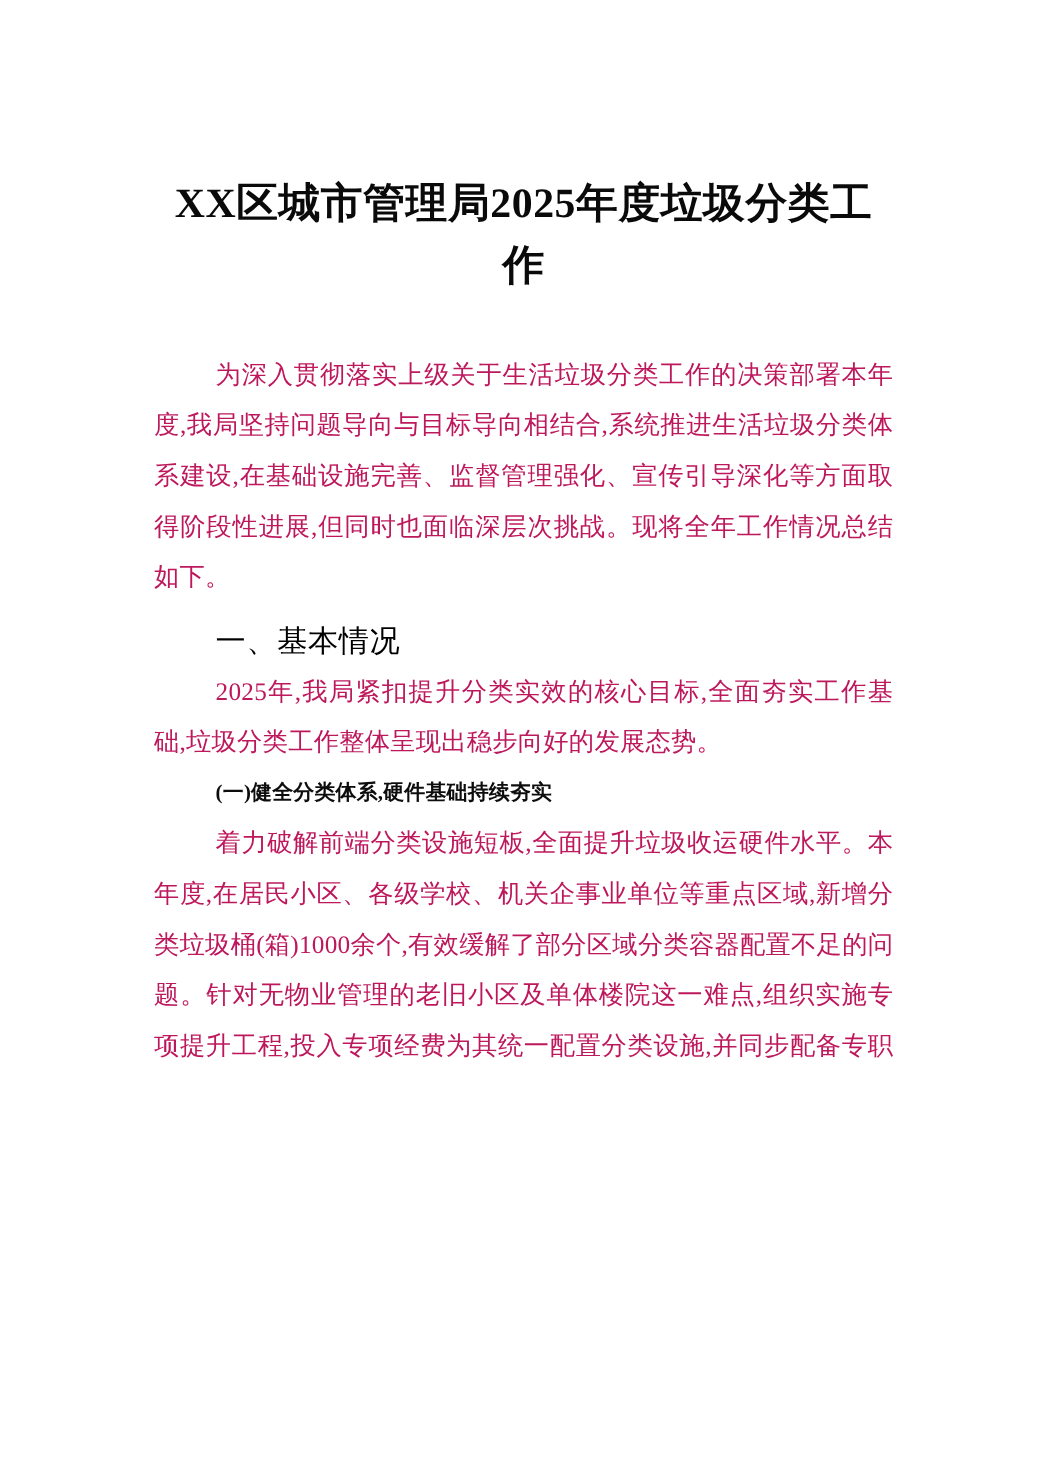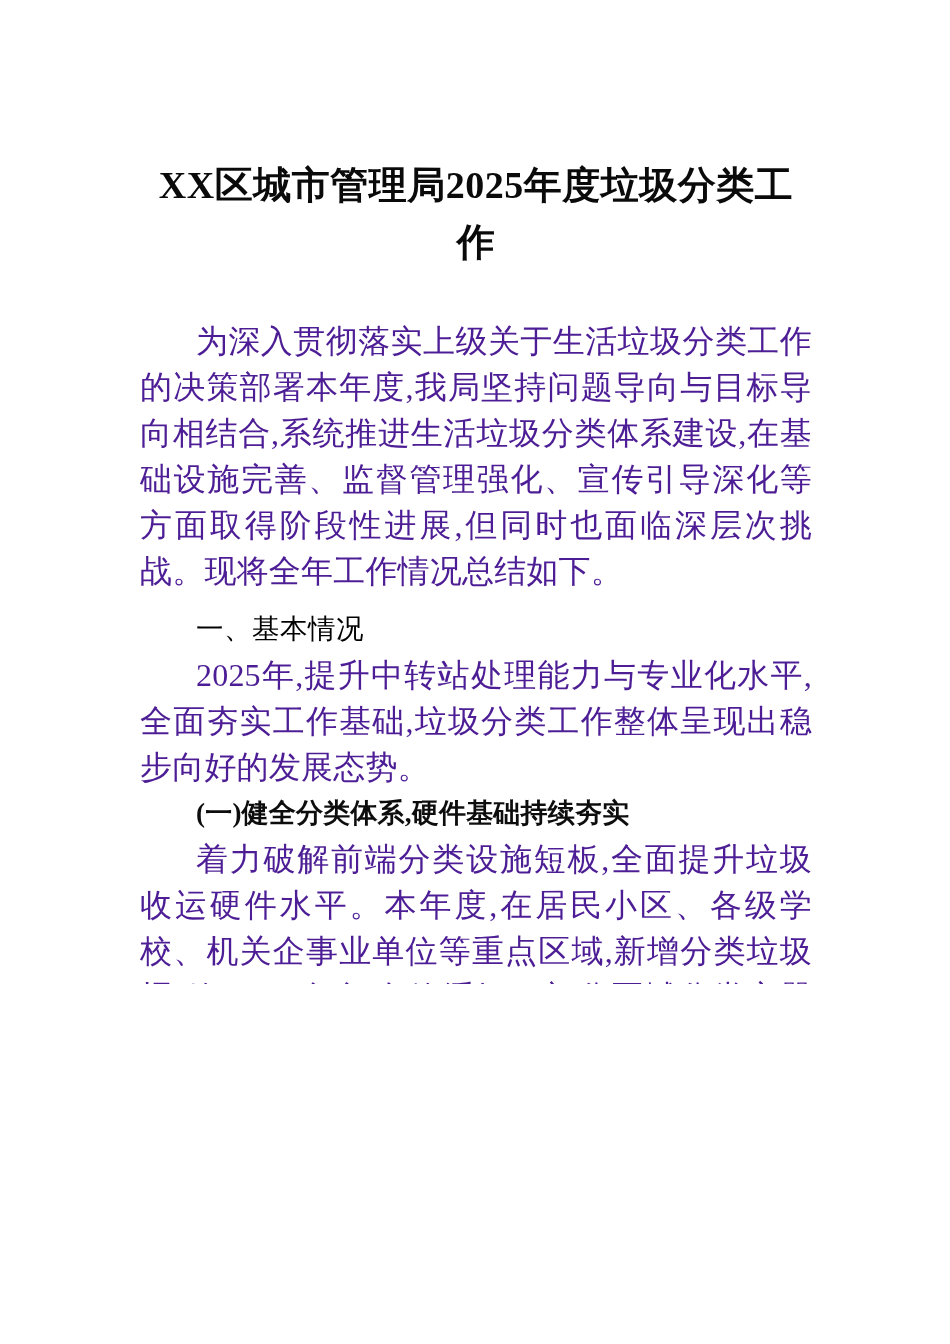--- a/index.html
+++ b/index.html
@@ -46,26 +46,26 @@
     color: #0a0a0a;
   }
   .title-line {
     display: block;
   }
 
   
   .para {
     margin: 0;
     font-family: "Liberation Serif", "DejaVu Serif", serif;
-    font-size: 32px;
+    font-size: 23px;
     line-height: 46px;
     text-align: justify;
     text-align-last: left;
     text-justify: inter-character;
-    color: #4c1d95;
+    color: #be185d;
     letter-spacing: 0.2px;
   }
   .para.indent {
     text-indent: 56px;
   }
   .para.lead {
     margin-top: 47px;
   }
 
   
@@ -80,40 +80,40 @@
     letter-spacing: 0.5px;
     color: #000000;
   }
 
   
   .h2-heading {
     margin: 0;
     text-indent: 56px;
     font-family: "Liberation Serif", "DejaVu Serif", serif;
     font-weight: bold;
-    font-size: 27px;
+    font-size: 19px;
     line-height: 46px;
     letter-spacing: 0.2px;
     color: #0d0d0d;
   }
 </style>
 </head>
 <body>
 
 <div class="page">
   <div class="content">
 
     <h1 class="doc-title">
       <span class="title-line">XX区城市管理局2025年度垃圾分类工作</span>
     </h1>
 
     <p class="para indent lead">为深入贯彻落实上级关于生活垃圾分类工作的决策部署本年度,我局坚持问题导向与目标导向相结合,系统推进生活垃圾分类体系建设,在基础设施完善、监督管理强化、宣传引导深化等方面取得阶段性进展,但同时也面临深层次挑战。现将全年工作情况总结如下。</p>
 
     <p class="h1-heading">一、基本情况</p>
 
-    <p class="para indent">2025年,提升中转站处理能力与专业化水平,全面夯实工作基础,垃圾分类工作整体呈现出稳步向好的发展态势。</p>
+    <p class="para indent">2025年,我局紧扣提升分类实效的核心目标,全面夯实工作基础,垃圾分类工作整体呈现出稳步向好的发展态势。</p>
 
     <p class="h2-heading">(一)健全分类体系,硬件基础持续夯实</p>
 
     <p class="para indent">着力破解前端分类设施短板,全面提升垃圾收运硬件水平。本年度,在居民小区、各级学校、机关企事业单位等重点区域,新增分类垃圾桶(箱)1000余个,有效缓解了部分区域分类容器配置不足的问题。针对无物业管理的老旧小区及单体楼院这一难点,组织实施专项提升工程,投入专项经费为其统一配置分类设施,并同步配备专职指导员,从源头上解决了长期存在的设施短缺与管理缺位问题。在此基础上,积极优化可回收物“点、站、场”三级回收体系布局,提升中转站处理能力与专业化水平,确保分类后的垃圾有去处、能处理,为居民参与分类提供坚实的硬件保障。</p>
 
   </div>
 </div>
 
 </body></html>

